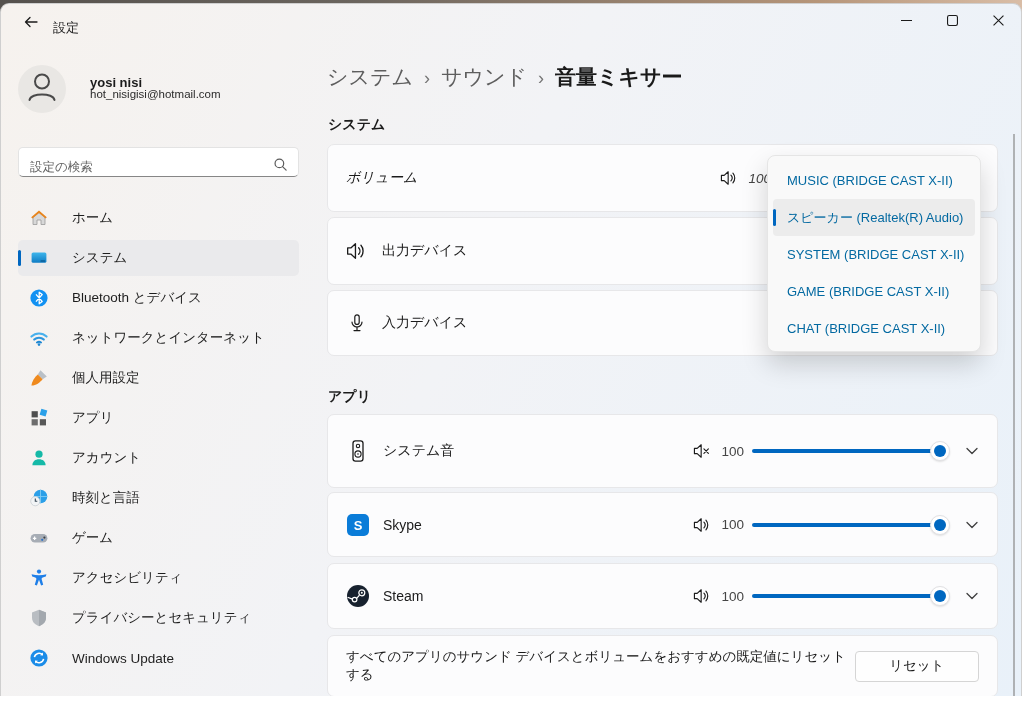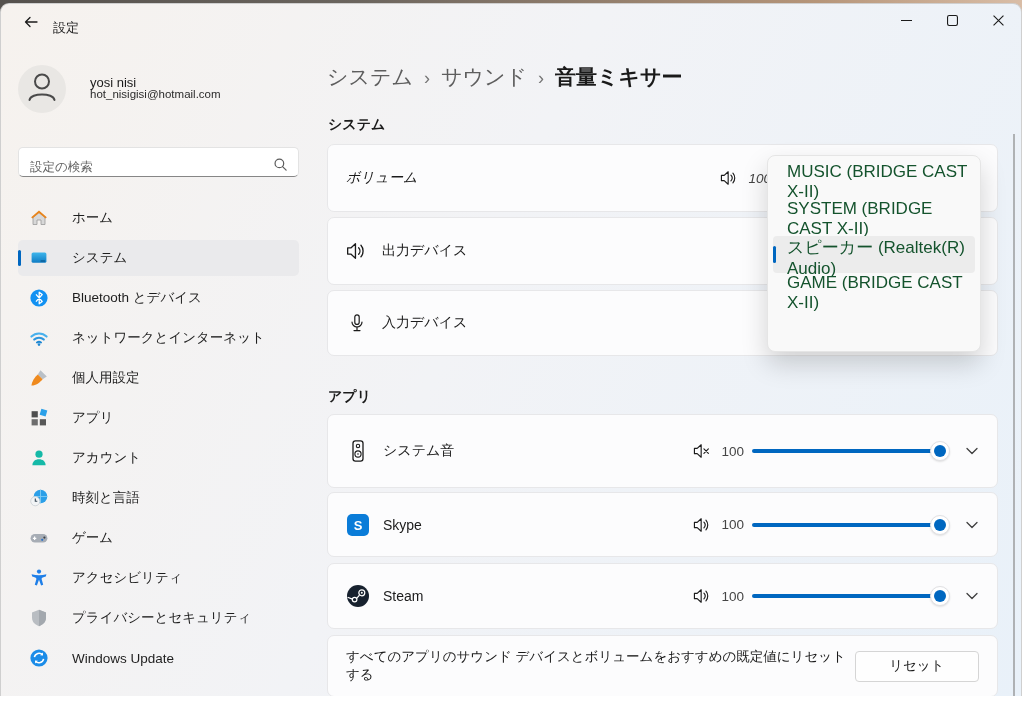--- a/index.html
+++ b/index.html
@@ -16,21 +16,21 @@
   .titlebar { position:absolute; top:0; left:0; right:0; height:40px; }
   .back-btn { position:absolute; left:14px; top:7px; width:32px; height:26px;
               display:flex; align-items:center; justify-content:center; border-radius:5px; cursor:pointer; }
   .app-title { position:absolute; left:52px; top:15px; font-size:13px; color:#1b1b1b; }
   .win-controls { position:absolute; right:0; top:0; display:flex; }
   .ctrl { width:46px; height:33px; display:flex; align-items:center; justify-content:center; cursor:pointer; }
 
   
   .avatar { position:absolute; left:17px; top:61px; width:48px; height:48px; border-radius:50%;
             background:#e9e7e4; display:flex; align-items:center; justify-content:center; cursor:pointer; }
-  .profile-name { position:absolute; left:89px; top:71px; font-size:13px; font-weight:normal; }
+  .profile-name { position:absolute; left:89px; top:71px; font-size:13px; font-weight:bold; }
   .profile-email { position:absolute; left:89px; top:84px; font-size:11.5px; color:#2b2b2b; }
 
   .search-box { position:absolute; left:17px; top:143px; width:281px; height:30px; background:#ffffff;
                 border:1px solid #e3e3e3; border-bottom:1px solid #868686; border-radius:5px;
                 display:flex; align-items:flex-end; padding:0 10px 0 11px; }
   .search-ph { flex:1; font-size:12.5px; color:#636363; }
 
   .nav { position:absolute; left:0; top:196px; width:315px; }
   .nav-item { position:relative; width:281px; height:36px; margin:0 0 4px 17px; border-radius:5px;
               display:flex; align-items:center; padding-left:11px; cursor:pointer;gap:9px; }
@@ -69,22 +69,22 @@
   .vol-right-c1 { position:absolute; left:392px; top:0; height:100%; display:flex; align-items:center; }
 
   .reset-btn { margin-left:auto; width:129px; height:31px; border-radius:4px; background:#fefefe;
                border:1px solid #d5d5d5; font-size:13.5px; color:#1b1b1b;
                display:flex; align-items:center; justify-content:center; cursor:pointer; }
 
   
   .dropdown { position:absolute; left:766px; top:151px; width:214px; height:197px; z-index:40;
               background:#f9f9f9; border:1px solid #e5e5e5; border-radius:8px;
               box-shadow:0 12px 26px rgba(0,0,0,.17); padding:6px 5px; }
-  .dd-item { position:relative; height:37px; border-radius:4px; display:flex; 
-             padding-left:14px; font-size:17px; color:#14532d; cursor:pointer; }
+  .dd-item { position:relative; height:37px; border-radius:4px; display:flex; align-items:center;
+             padding-left:14px; font-size:13px; color:#0369a1; cursor:pointer; }
   .dd-item.selected { background:#ececec; }
   .dd-item.selected::before { content:""; position:absolute; left:0; top:10px; width:3px; height:17px;
              border-radius:3px; background:var(--accent,#0067c0); }
 
   .scrollbar { position:absolute; left:1012px; top:130px; width:2px; height:567px; background:#8f8f8f; opacity:.65; }
 </style>
 </head>
 <body>
 
 <div class="screen">
@@ -417,26 +417,29 @@
       <span style="font-size:13.5px;">すべてのアプリのサウンド デバイスとボリュームをおすすめの既定値にリセットする</span>
       <div class="reset-btn">
         <span>リセット</span>
       </div>
     </div>
 
     <div class="dropdown">
       <div class="dd-item">
         <span>MUSIC (BRIDGE CAST X-II)</span>
       </div>
+      <div class="dd-item selected">
+        <span>スピーカー (Realtek(R) Audio)</span>
+      </div>
       <div class="dd-item">
         <span>SYSTEM (BRIDGE CAST X-II)</span>
       </div>
-      <div class="dd-item selected">
-        <span>スピーカー (Realtek(R) Audio)</span>
-      </div>
       <div class="dd-item">
         <span>GAME (BRIDGE CAST X-II)</span>
+      </div>
+      <div class="dd-item">
+        <span>CHAT (BRIDGE CAST X-II)</span>
       </div>
     </div>
 
     <div class="scrollbar"></div>
   </div>
 </div>
 
 </body></html>

